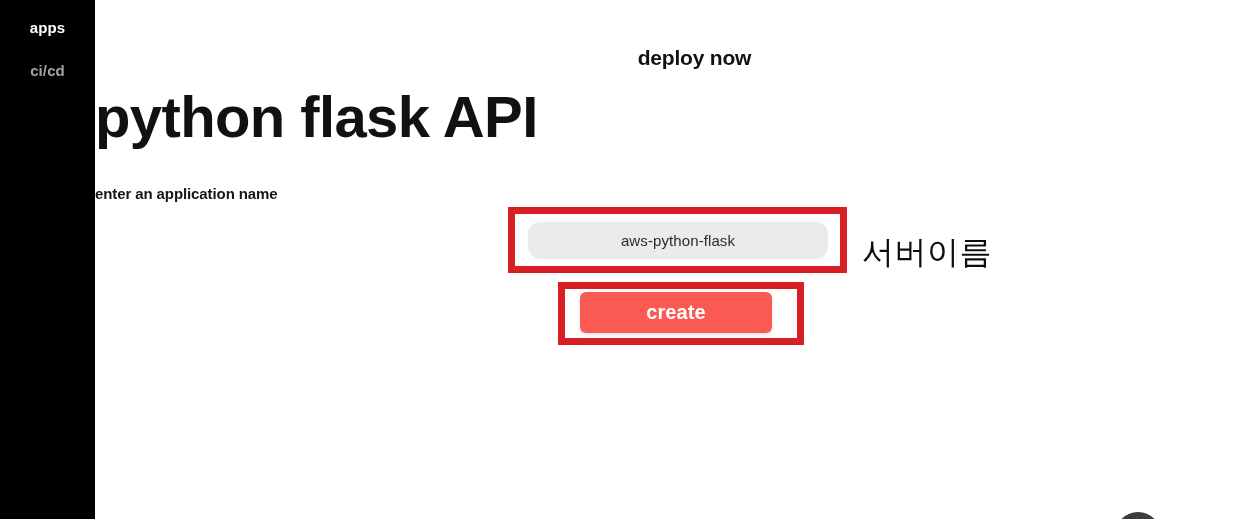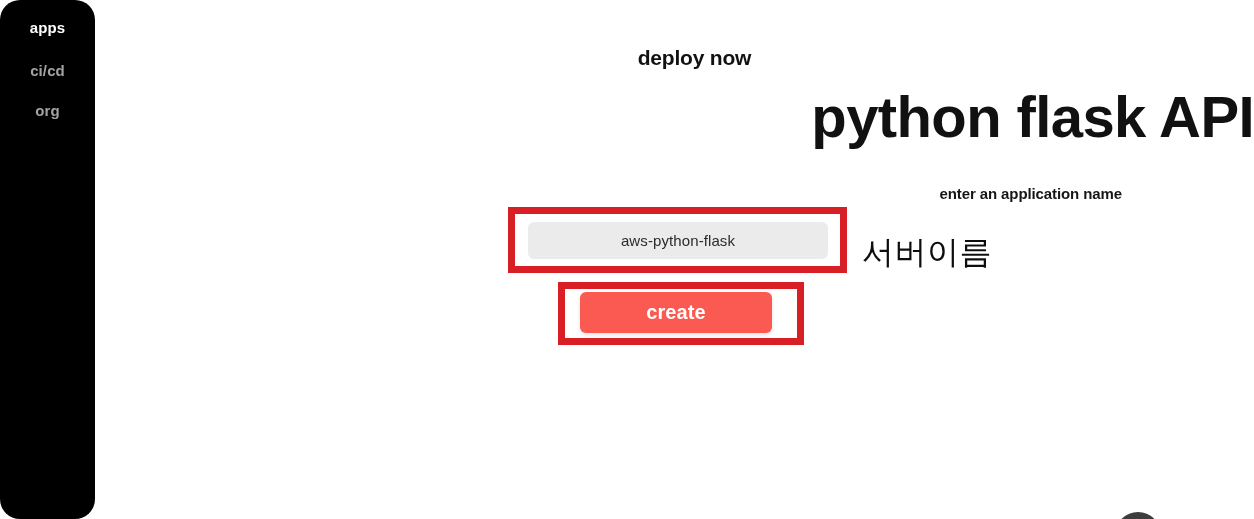--- a/index.html
+++ b/index.html
@@ -78,34 +78,34 @@
     color: #121212;
     letter-spacing: -0.2px;
     padding-left: 40px;
   }
 
   .page-title {
     position: absolute;
     left: 0;
     top: 86px;
     width: 1159px;
-    text-align: right;
+    text-align: left;
     font-size: 58px;
     font-weight: 700;
     color: #111111;
     letter-spacing: -0.6px;
     line-height: 1.08;
   }
 
   .field-label {
     position: absolute;
     left: 0;
     top: 185px;
     width: 1027px;
-    text-align: right;
+    text-align: left;
     font-size: 15px;
     font-weight: 700;
     color: #161616;
     letter-spacing: -0.1px;
   }
 
   
   .annot-box {
     position: absolute;
     border-style: solid;
@@ -133,21 +133,21 @@
 
   
   .app-name-input {
     position: absolute;
     left: 433px;   
     top: 222px;
     width: 300px;
     height: 37px;
     background: #ebebeb;
     border: none;
-    border-radius: 6px;
+    border-radius: 12px;
     font-family: "Liberation Sans", "DejaVu Sans", sans-serif;
     font-size: 15px;
     color: #2b2b2b;
     text-align: center;
     outline: none;
     letter-spacing: 0.1px;
   }
 
   .app-name-input::placeholder { color: #8a8a8a; }
 
@@ -193,24 +193,23 @@
     border-radius: 50%;
     background: #1b1b1b;
     opacity: 0.85;
   }
 </style>
 </head>
 <body>
 
 <div class="app">
 
-  <nav class="sidebar" style="background: rgb(0, 0, 0); border-radius: 20px;">
+  <nav class="sidebar" style="background: rgb(0, 0, 0);">
     <div class="sidebar-item active">apps</div>
     <div class="sidebar-item muted">ci/cd</div>
-    <div class="sidebar-item muted">org</div>
   </nav>
 
   <main class="content">
 
     <div class="eyebrow">deploy now</div>
 
     <h1 class="page-title">python flask API</h1>
 
     <div class="field-label">enter an application name</div>
 

